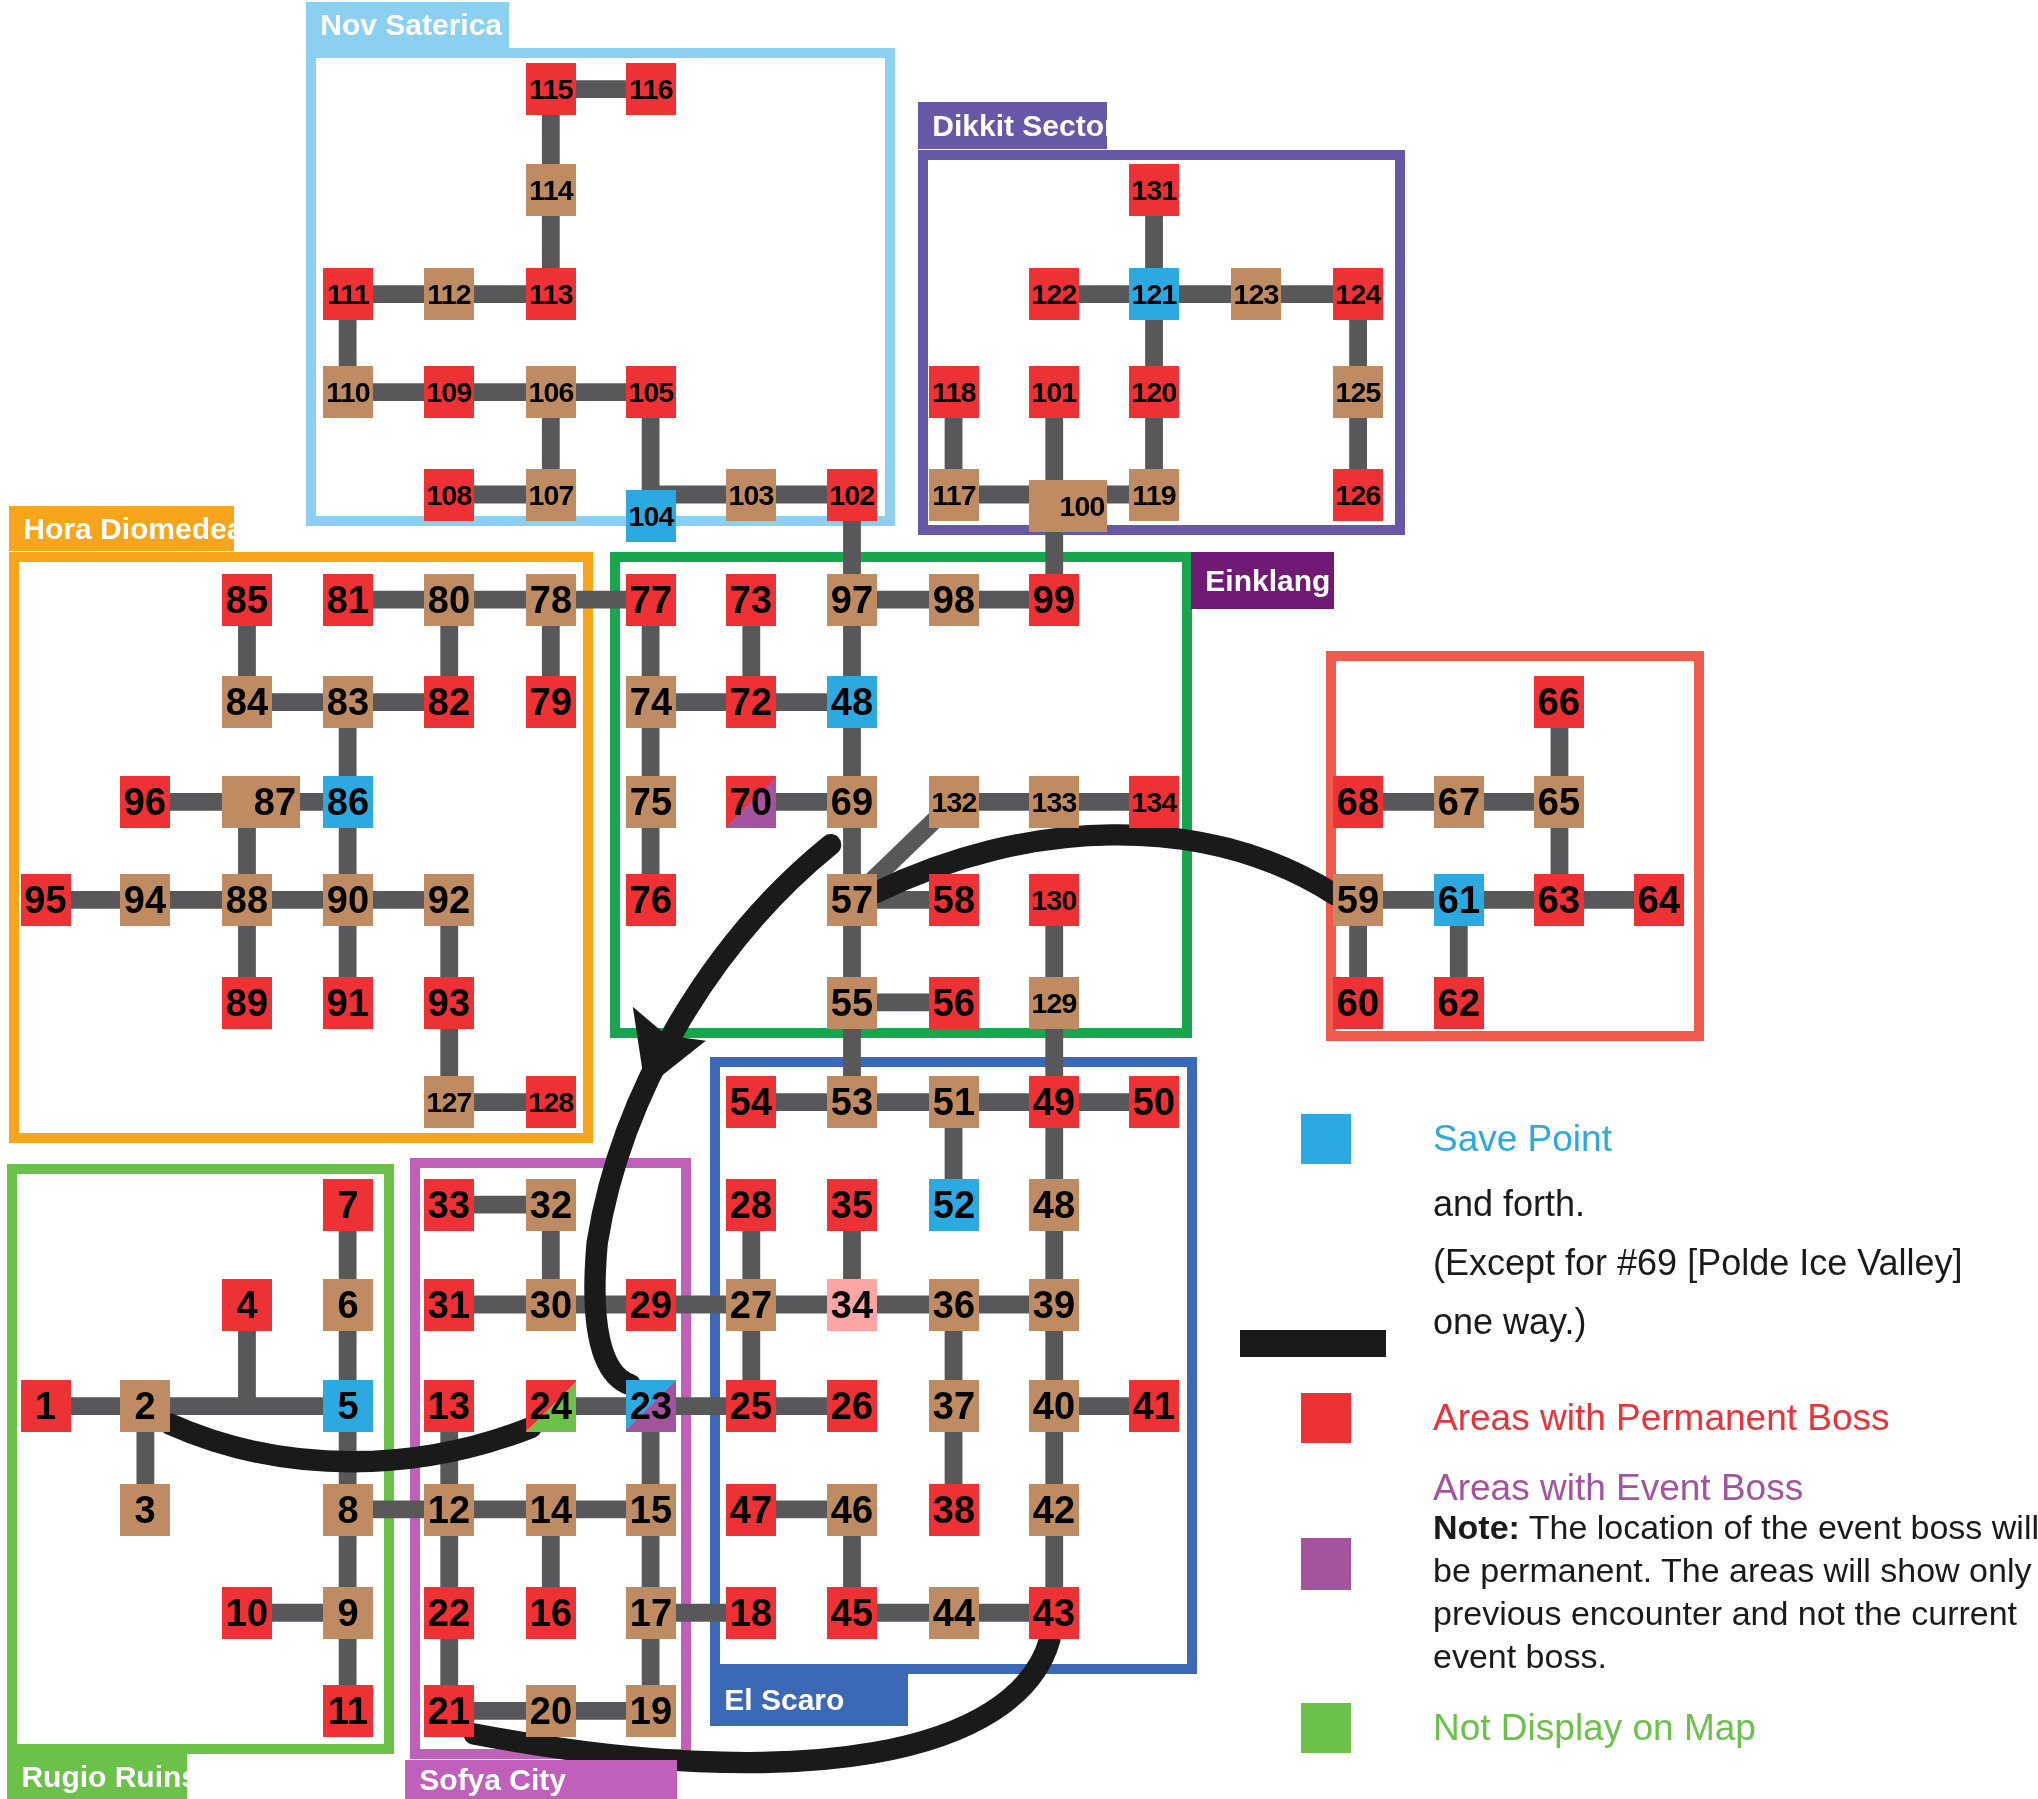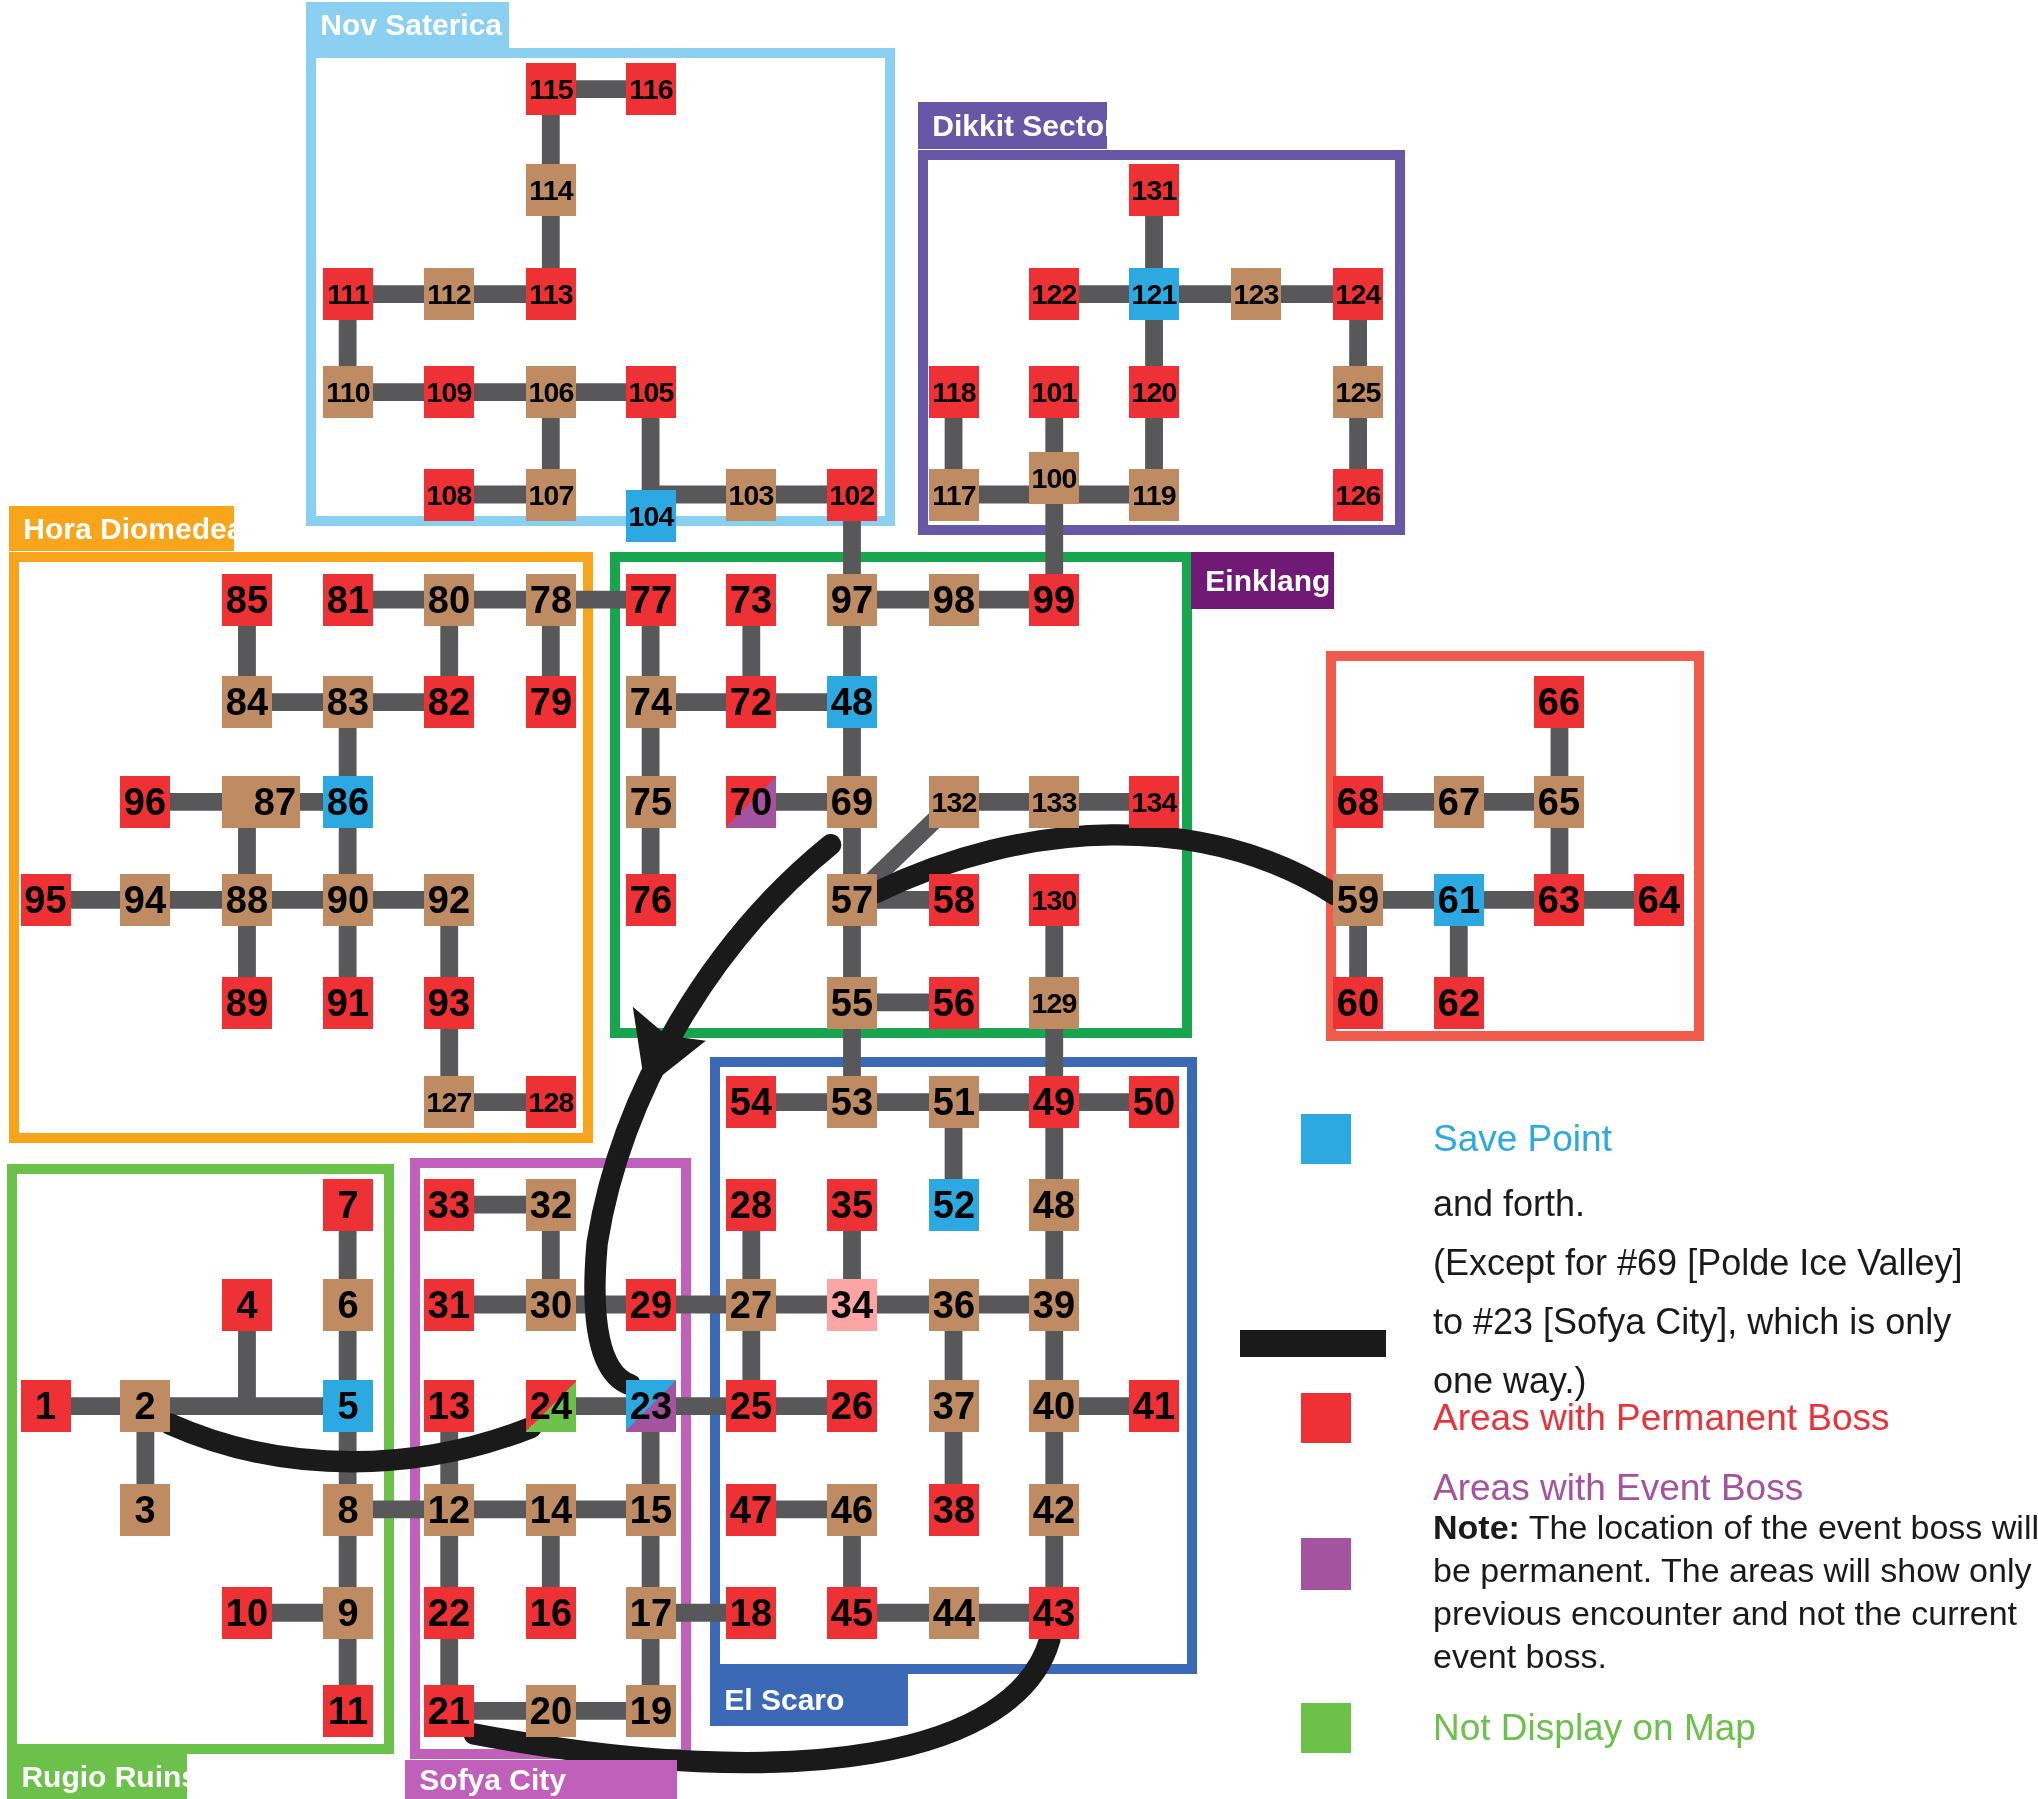--- a/index.html
+++ b/index.html
@@ -34,21 +34,20 @@
 <div id="stage">
 
   <div>
     <div class="lg-sq" style="left:1301px;top:1114px;background:#2BA9E0;"></div>
     <div class="lg-text blue" style="left:1433px;top:1114px;height:50px;">Save Point</div>
 
     <div class="lg-bar" style="left:1240px;top:1330px;width:146px;height:27px;"></div>
     <div class="lg-block" style="left:1433px;top:1174px;">
       <div>and forth.</div>
       <div>(Except for #69 [Polde Ice Valley]</div>
-      <div>to #23 [Sofya City], which is only</div>
       <div>one way.)</div>
     </div>
 
     <div class="lg-sq" style="left:1301px;top:1393px;background:#EE3134;"></div>
     <div class="lg-text red" style="left:1433px;top:1393px;height:50px;">Areas with Permanent Boss</div>
 
     <div class="lg-text purple" style="left:1433px;top:1465px;height:45px;">Areas with Event Boss</div>
     <div class="lg-sq" style="left:1301px;top:1538px;height:52px;background:#A4539F;"></div>
     <div class="lg-note" style="left:1433px;top:1506px;">
       <div><b>Note:</b><span> The location of the event boss will not</span></div>
@@ -302,21 +301,21 @@
     <div class="node t-n f2" style="left: 323px; top: 874px;">90</div>
     <div class="node t-b f2" style="left: 323px; top: 977px;">91</div>
     <div class="node t-n f2" style="left: 424px; top: 874px;">92</div>
     <div class="node t-b f2" style="left: 424px; top: 977px;">93</div>
     <div class="node t-n f2" style="left: 120px; top: 874px;">94</div>
     <div class="node t-b f2" style="left: 20.5px; top: 874px;">95</div>
     <div class="node t-b f2" style="left: 120px; top: 776px;">96</div>
     <div class="node t-n f2" style="left: 827px; top: 574px;">97</div>
     <div class="node t-n f2" style="left: 929px; top: 574px;">98</div>
     <div class="node t-b f2" style="left: 1029px; top: 574px;">99</div>
-    <div class="node t-n f3" style="left: 1029px; top: 452px;">100</div>
+    <div class="node t-n f3" style="left: 1029px; top: 480px; padding-left: 28px;">100</div>
     <div class="node t-b f3" style="left: 1029px; top: 366px;">101</div>
     <div class="node t-b f3" style="left: 827px; top: 469px;">102</div>
     <div class="node t-n f3" style="left: 726px; top: 469px;">103</div>
     <div class="node t-s f3" style="left: 626px; top: 490px;">104</div>
     <div class="node t-b f3" style="left: 626px; top: 366px;">105</div>
     <div class="node t-n f3" style="left: 526px; top: 366px;">106</div>
     <div class="node t-n f3" style="left: 526px; top: 469px;">107</div>
     <div class="node t-b f3" style="left: 424px; top: 469px;">108</div>
     <div class="node t-b f3" style="left: 424px; top: 366px;">109</div>
     <div class="node t-n f3" style="left: 323px; top: 366px;">110</div>

